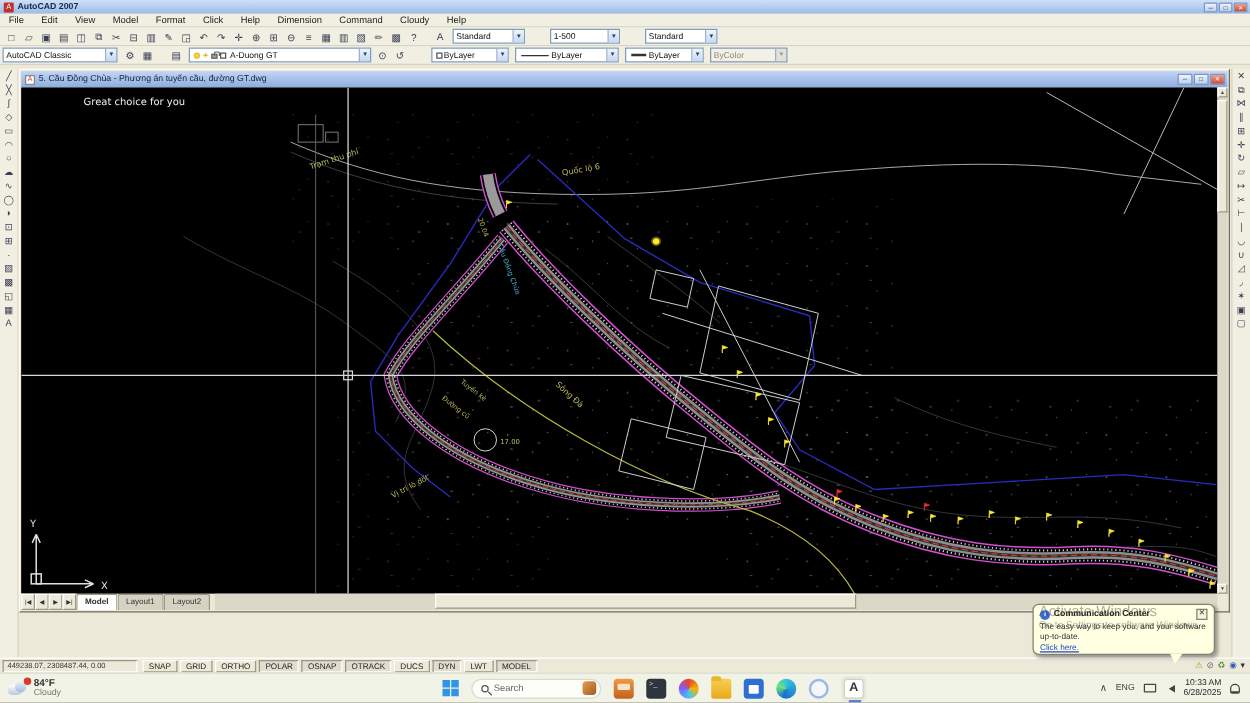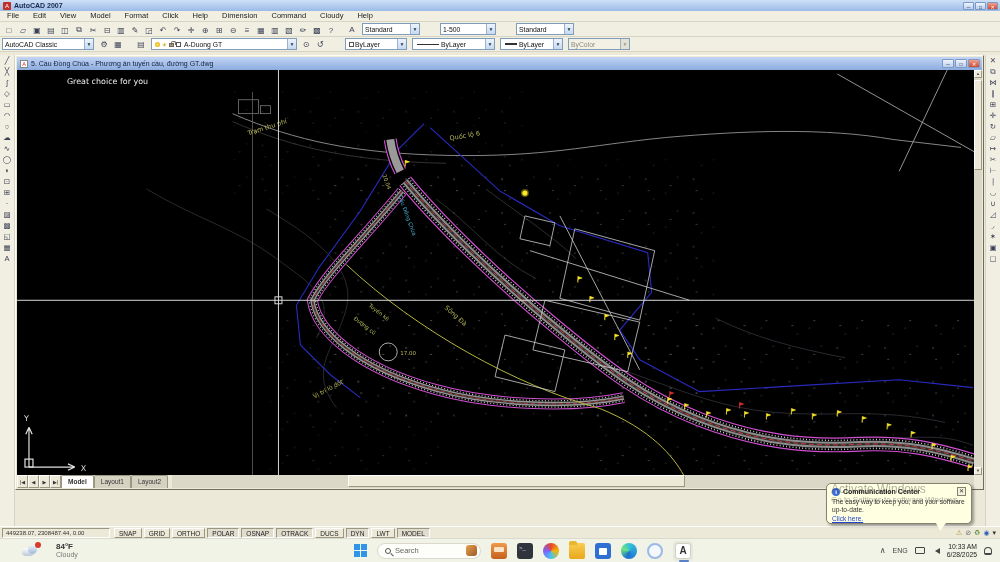--- a/index.html
+++ b/index.html
@@ -102,21 +102,21 @@
   #balloon .bodytxt{font-size:6.6px;color:#333;margin-top:2px;line-height:8px}
   #balloon .lnk{font-size:6.6px;color:#2244cc;text-decoration:underline;margin-top:1px}
   #btail{position:absolute;left:936px;top:523px;width:0;height:0;z-index:50;
     border-left:4px solid transparent;border-right:6px solid transparent;border-top:8px solid #ffffe1}
   #activation{position:absolute;left:831px;top:483px;z-index:55;opacity:.42;color:#3f3f3f;pointer-events:none;line-height:1.1}
   #activation .l1{font-size:12px}
   #activation .l2{font-size:8px}
   
   #taskbar{position:absolute;left:0;top:538px;width:1000px;height:24px;background:#f1f3e6;
     border-top:1px solid #d9dbce;display:flex;align-items:center;z-index:70}
-  #weather{display:flex;align-items:center;gap:17px;padding-left:21px;width:200px}
+  #weather{display:flex;align-items:center;gap:4px;padding-left:5px;width:200px}
   .cloudico{position:relative;width:18px;height:14px}
   .cloudico::before{content:"";position:absolute;left:1px;top:4px;width:12px;height:8px;border-radius:6px;
     background:linear-gradient(#fdfdfd,#bcc8d8)}
   .cloudico::after{content:"";position:absolute;left:7px;top:1px;width:9px;height:9px;border-radius:50%;
     background:linear-gradient(#eef4fb,#9fb8d8)}
   .badge{position:absolute;right:-2px;top:-2px;width:6px;height:6px;border-radius:50%;background:#d83b2e;z-index:2}
   #weather .wt{font-size:8px;font-weight:bold;color:#333;line-height:9px}
   #weather .wc{font-size:7px;color:#777;line-height:8px}
   #tbcenter{position:absolute;left:354px;display:flex;align-items:center;gap:10px;height:24px}
   .winlogo{width:13px;height:13px;display:grid;grid-template-columns:6px 6px;grid-gap:1px}

